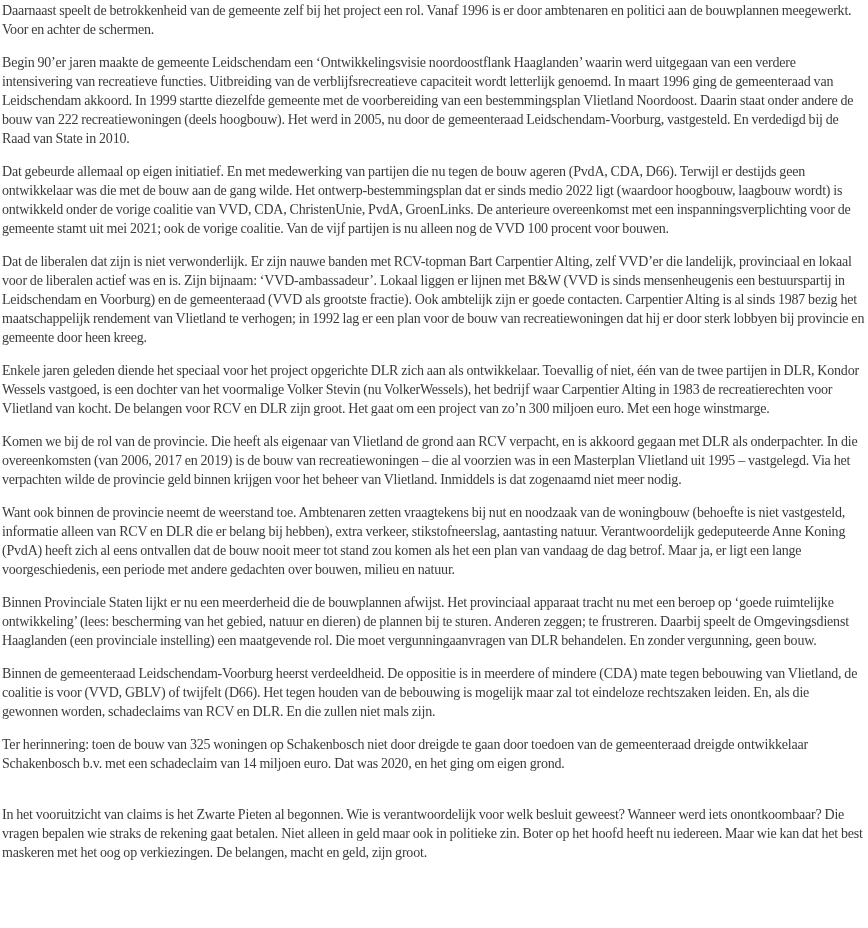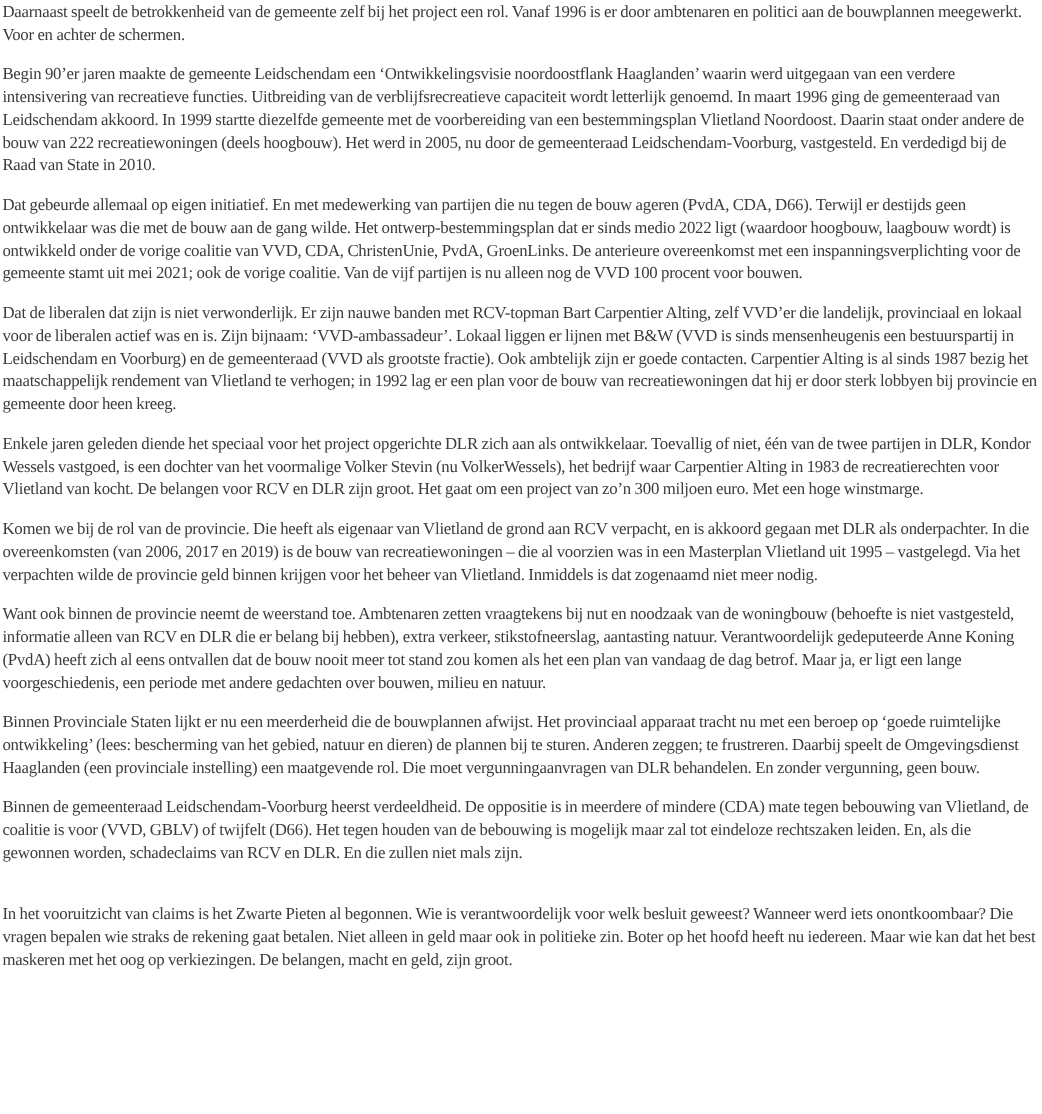--- a/index.html
+++ b/index.html
@@ -40,16 +40,17 @@
     <div>
         <p>Daarnaast speelt de betrokkenheid van de gemeente zelf bij het project een rol. Vanaf 1996 is er door ambtenaren en politici aan de bouwplannen meegewerkt. Voor en achter de schermen.</p>
         <p>Begin 90’er jaren maakte de gemeente Leidschendam een ‘Ontwikkelingsvisie noordoostflank Haaglanden’ waarin werd uitgegaan van een verdere intensivering van recreatieve functies. Uitbreiding van de verblijfsrecreatieve capaciteit wordt letterlijk genoemd. In maart 1996 ging de gemeenteraad van Leidschendam akkoord. In 1999 startte diezelfde gemeente met de voorbereiding van een bestemmingsplan Vlietland Noordoost. Daarin staat onder andere de bouw van 222 recreatiewoningen (deels hoogbouw). Het werd in 2005, nu door de gemeenteraad Leidschendam-Voorburg, vastgesteld. En verdedigd bij de Raad van State in 2010.</p>
         <p>Dat gebeurde allemaal op eigen initiatief. En met medewerking van partijen die nu tegen de bouw ageren (PvdA, CDA, D66). Terwijl er destijds geen ontwikkelaar was die met de bouw aan de gang wilde. Het ontwerp-bestemmingsplan dat er sinds medio 2022 ligt (waardoor hoogbouw, laagbouw wordt) is ontwikkeld onder de vorige coalitie van VVD, CDA, ChristenUnie, PvdA, GroenLinks. De anterieure overeenkomst met een inspanningsverplichting voor de gemeente stamt uit mei 2021; ook de vorige coalitie. Van de vijf partijen is nu alleen nog de VVD 100 procent voor bouwen.</p>
         <p>Dat de liberalen dat zijn is niet verwonderlijk. Er zijn nauwe banden met RCV-topman Bart Carpentier Alting, zelf VVD’er die landelijk, provinciaal en lokaal voor de liberalen actief was en is. Zijn bijnaam: ‘VVD-ambassadeur’. Lokaal liggen er lijnen met B&amp;W (VVD is sinds mensenheugenis een bestuurspartij in Leidschendam en Voorburg) en de gemeenteraad (VVD als grootste fractie). Ook ambtelijk zijn er goede contacten. Carpentier Alting is al sinds 1987 bezig het maatschappelijk rendement van Vlietland te verhogen; in 1992 lag er een plan voor de bouw van recreatiewoningen dat hij er door sterk lobbyen bij provincie en gemeente door heen kreeg.</p>
         <p>Enkele jaren geleden diende het speciaal voor het project opgerichte DLR zich aan als ontwikkelaar. Toevallig of niet, één van de twee partijen in DLR, Kondor Wessels vastgoed, is een dochter van het voormalige Volker Stevin (nu VolkerWessels), het bedrijf waar Carpentier Alting in 1983 de recreatierechten voor Vlietland van kocht. De belangen voor RCV en DLR zijn groot. Het gaat om een project van zo’n 300 miljoen euro. Met een hoge winstmarge.</p>
         <p>Komen we bij de rol van de provincie. Die heeft als eigenaar van Vlietland de grond aan RCV verpacht, en is akkoord gegaan met DLR als onderpachter. In die overeenkomsten (van 2006, 2017 en 2019) is de bouw van recreatiewoningen – die al voorzien was in een Masterplan Vlietland uit 1995 – vastgelegd. Via het verpachten wilde de provincie geld binnen krijgen voor het beheer van Vlietland. Inmiddels is dat zogenaamd niet meer nodig.</p>
         <p>Want ook binnen de provincie neemt de weerstand toe. Ambtenaren zetten vraagtekens bij nut en noodzaak van de woningbouw (behoefte is niet vastgesteld, informatie alleen van RCV en DLR die er belang bij hebben), extra verkeer, stikstofneerslag, aantasting natuur. Verantwoordelijk gedeputeerde Anne Koning (PvdA) heeft zich al eens ontvallen dat de bouw nooit meer tot stand zou komen als het een plan van vandaag de dag betrof. Maar ja, er ligt een lange voorgeschiedenis, een periode met andere gedachten over bouwen, milieu en natuur.</p>
         <p>Binnen Provinciale Staten lijkt er nu een meerderheid die de bouwplannen afwijst. Het provinciaal apparaat tracht nu met een beroep op ‘goede ruimtelijke ontwikkeling’ (lees: bescherming van het gebied, natuur en dieren) de plannen bij te sturen. Anderen zeggen; te frustreren. Daarbij speelt de Omgevingsdienst Haaglanden (een provinciale instelling) een maatgevende rol. Die moet vergunningaanvragen van DLR behandelen. En zonder vergunning, geen bouw.</p>
         <p>Binnen de gemeenteraad Leidschendam-Voorburg heerst verdeeldheid. De oppositie is in meerdere of mindere (CDA) mate tegen bebouwing van Vlietland, de coalitie is voor (VVD, GBLV) of twijfelt (D66). Het tegen houden van de bebouwing is mogelijk maar zal tot eindeloze rechtszaken leiden. En, als die gewonnen worden, schadeclaims van RCV en DLR. En die zullen niet mals zijn.</p>
+        <p>Ter herinnering: toen de bouw van 325 woningen op Schakenbosch niet door dreigde te gaan door toedoen van de gemeenteraad dreigde ontwikkelaar Schakenbosch b.v. met een schadeclaim van 14 miljoen euro. Dat was 2020, en het ging om eigen grond.</p>
         <p>In het vooruitzicht van claims is het Zwarte Pieten al begonnen. Wie is verantwoordelijk voor welk besluit geweest? Wanneer werd iets onontkoombaar? Die vragen bepalen wie straks de rekening gaat betalen. Niet alleen in geld maar ook in politieke zin. Boter op het hoofd heeft nu iedereen. Maar wie kan dat het best maskeren met het oog op verkiezingen. De belangen, macht en geld, zijn groot.</p>
       </div>
   </main>
 </div>
 
 </body></html>

